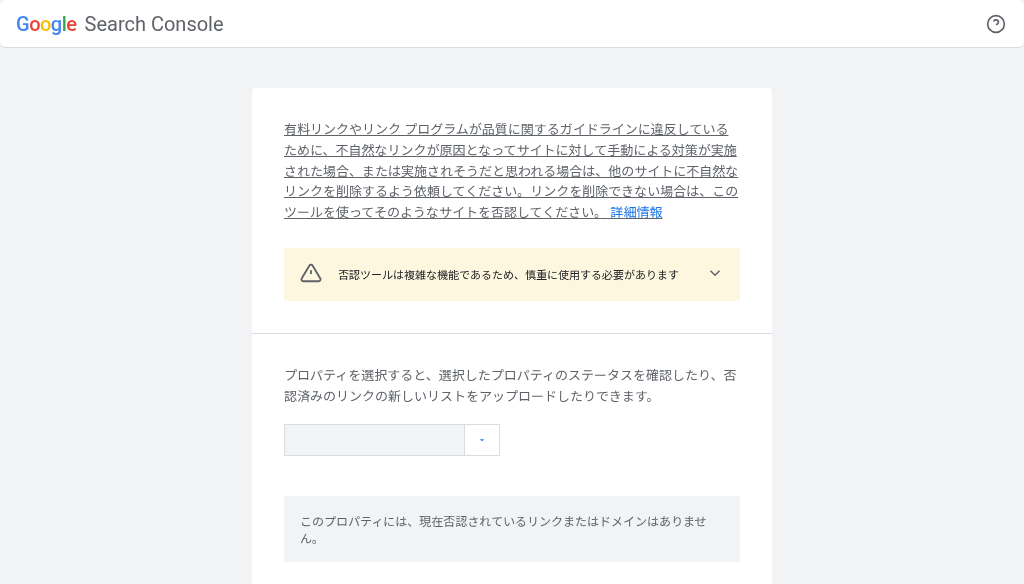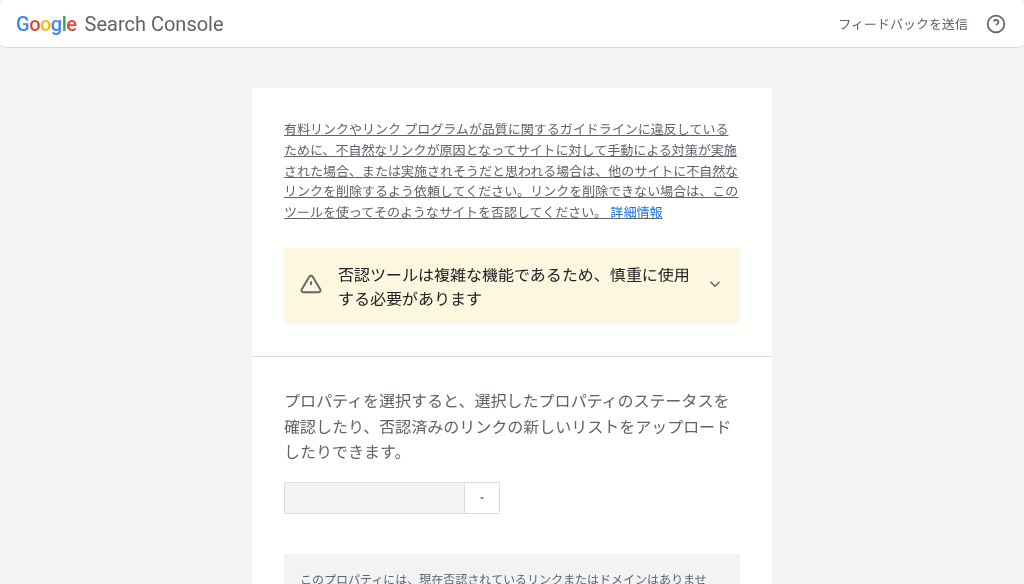--- a/index.html
+++ b/index.html
@@ -94,34 +94,34 @@
       gap: 16px;
       margin-bottom: 32px;
       border-radius: 2px;
     }
     .warning-icon {
       color: #5f6368;
       flex-shrink: 0;
     }
     .warning-text {
       flex: 1;
-      font-size: 16px;
+      font-size: 11px;
       color: #202124;
     }
     .expand-icon {
       color: #5f6368;
       cursor: pointer;
     }
     .divider {
       border: none;
       border-top: 1px solid #dadce0;
       margin: 0 -32px 32px;
     }
     .section-text {
-      font-size: 16px;
+      font-size: 13px;
       color: #5f6368;
       line-height: 1.6;
       margin-bottom: 16px;
     }
     .property-selector {
       display: flex;
       margin-bottom: 40px;
     }
     .property-input {
       width: 180px;
@@ -151,21 +151,20 @@
   </style>
 </head>
 <body>
 
 <div class="header">
   <div class="logo">
     <span class="logo-google"><span class="g1">G</span><span class="g2">o</span><span class="g3">o</span><span class="g4">g</span><span class="g5">l</span><span class="g6">e</span></span>
     <span class="logo-text">Search Console</span>
   </div>
   <div class="header-right">
-    <span class="feedback-link">フィードバックを送信</span>
     <span class="help-icon">
       <svg width="20" height="20" viewBox="0 0 24 24" fill="none" stroke="currentColor" stroke-width="2">
         <circle cx="12" cy="12" r="10"></circle>
         <path d="M9.09 9a3 3 0 0 1 5.83 1c0 2-3 3-3 3"></path>
         <line x1="12" y1="17" x2="12.01" y2="17"></line>
       </svg>
     </span>
   </div>
 </div>
 

